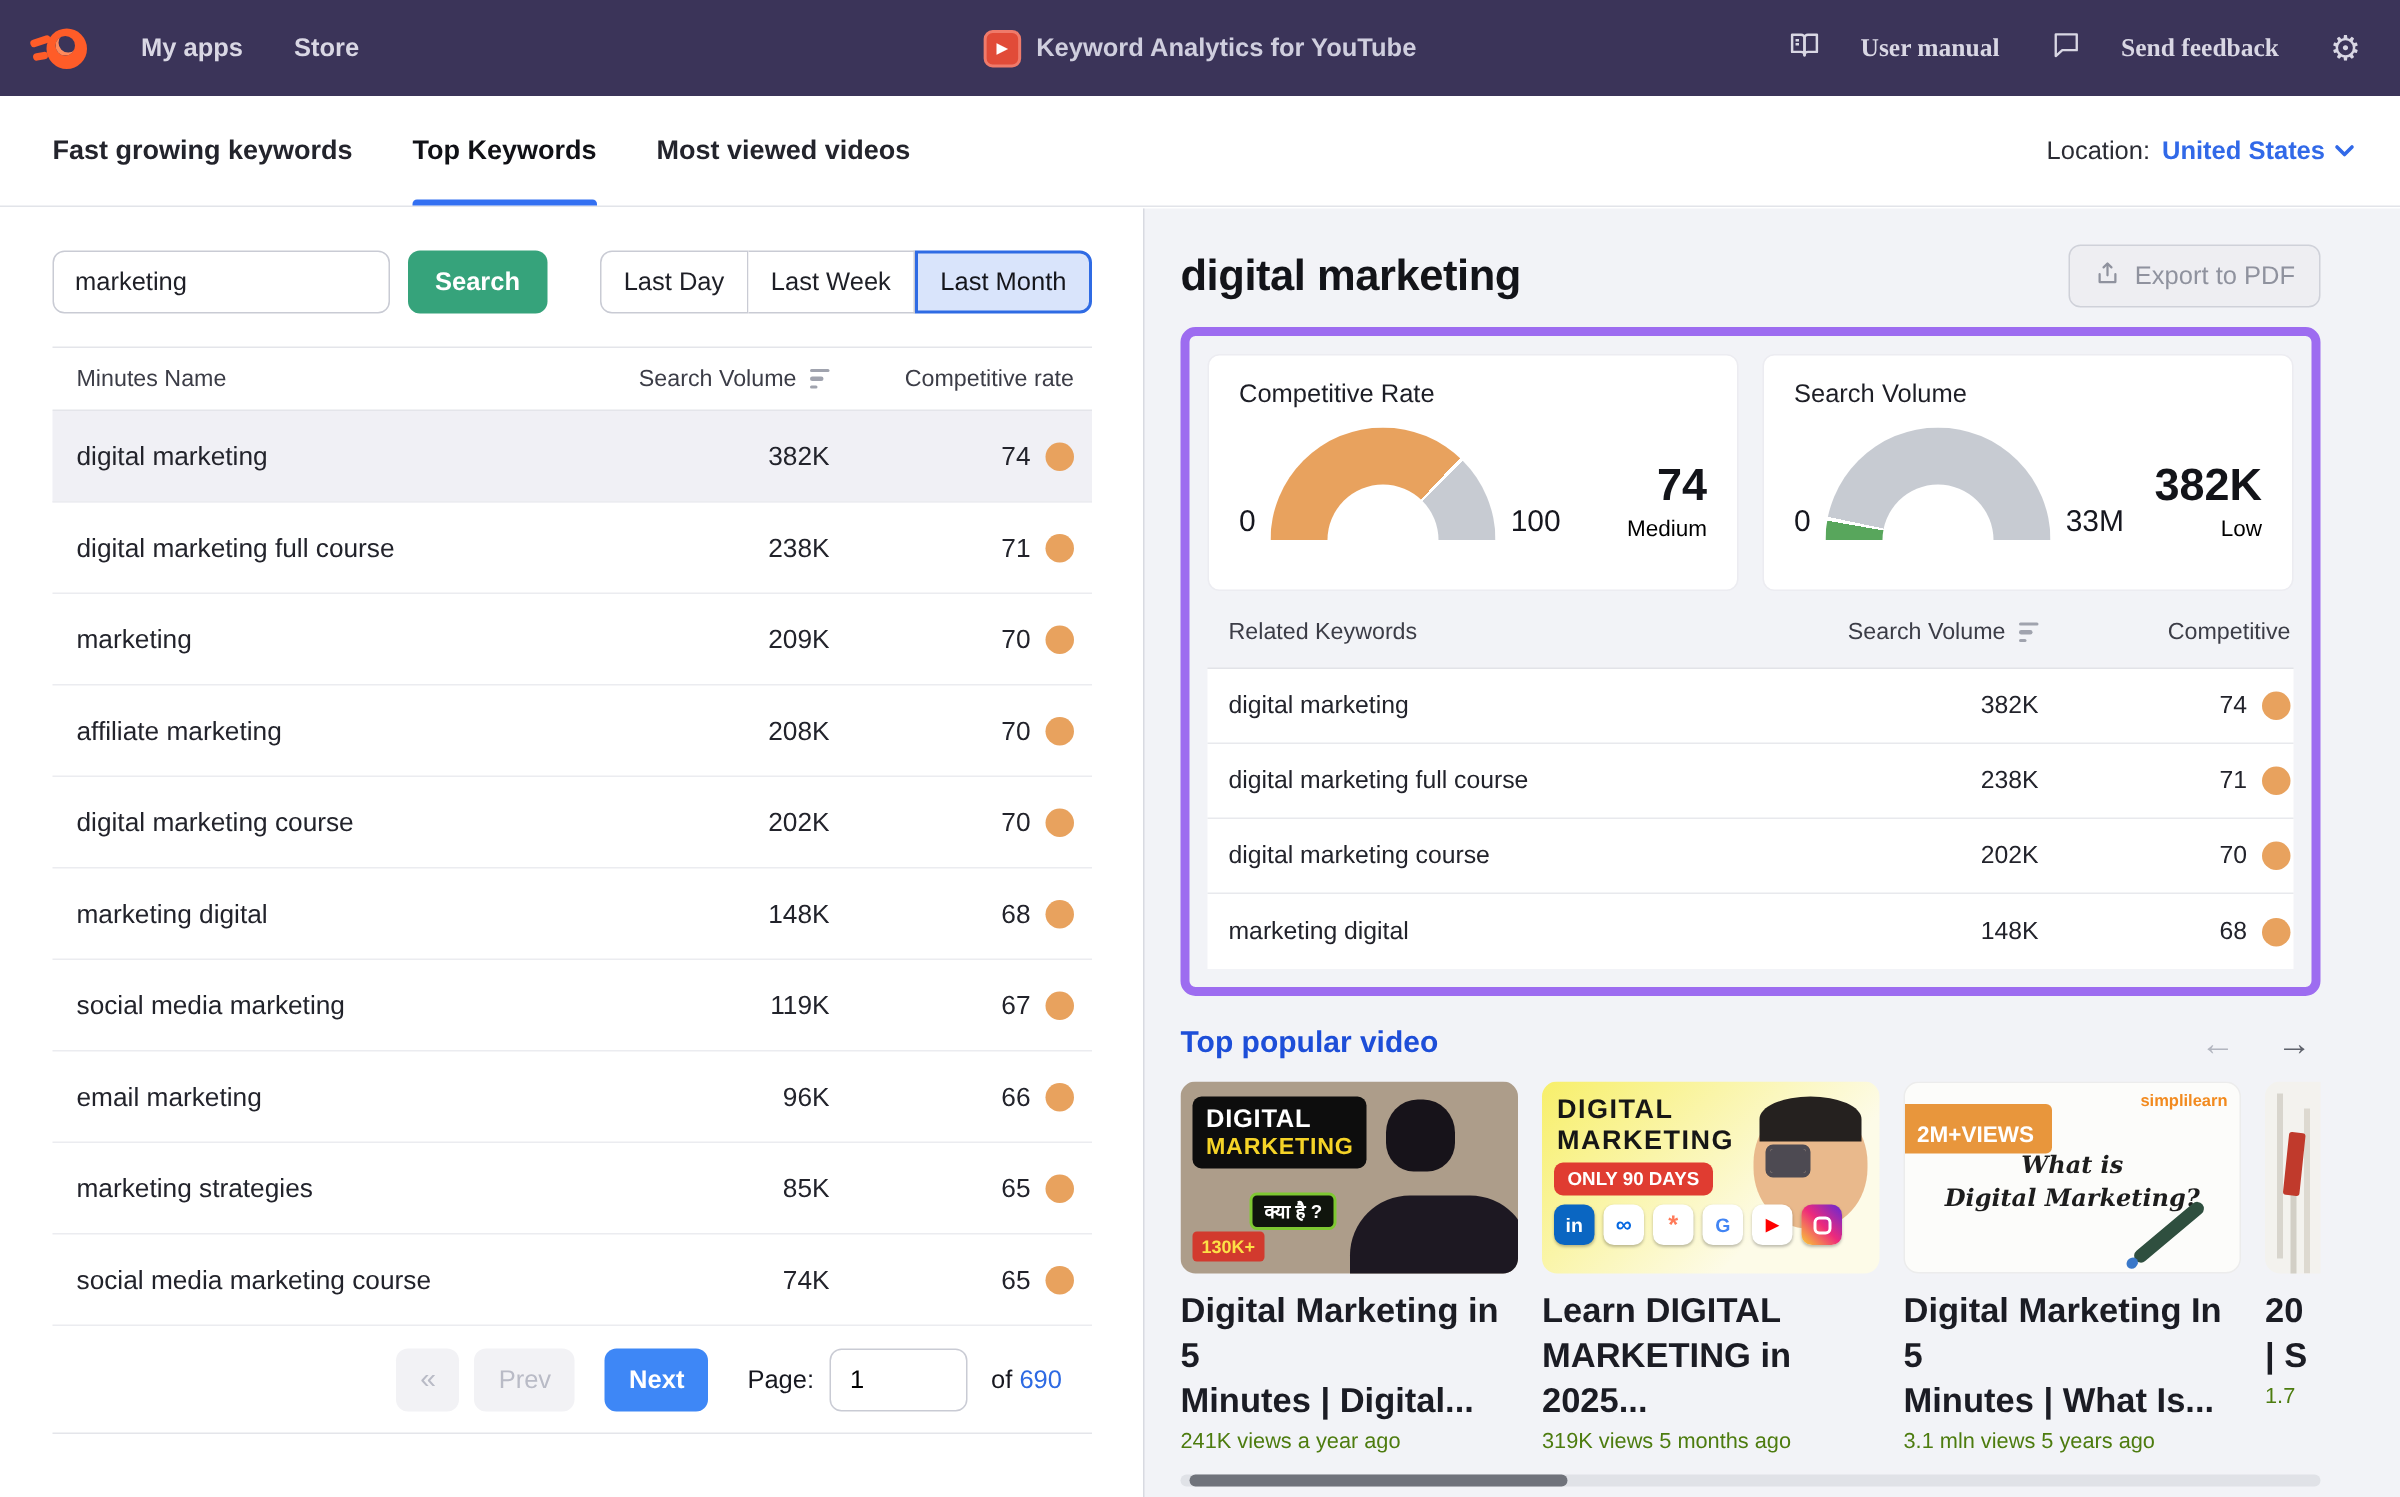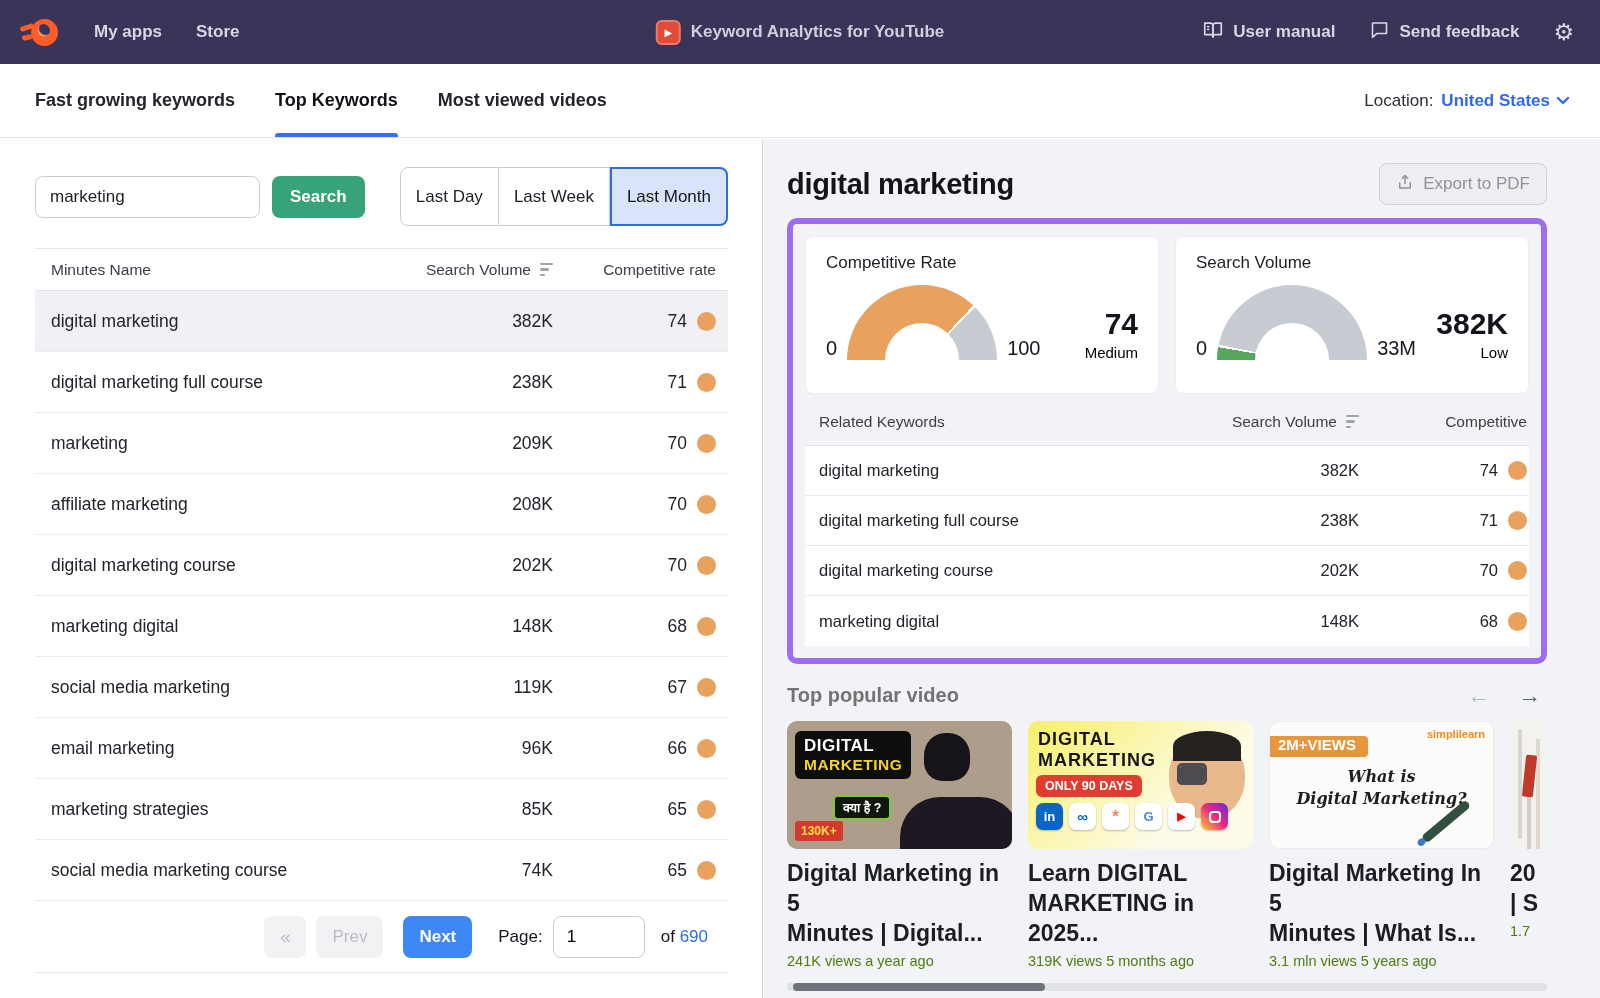--- a/index.html
+++ b/index.html
@@ -19,21 +19,21 @@
   .logo-f1,.logo-f2 { position:absolute; background:#ff5c28; border-radius:3px; height:5px; }
   .logo-f1 { width:14px; left:0; top:10px; transform:rotate(-18deg); }
   .logo-f2 { width:10px; left:2px; top:20px; transform:rotate(-10deg); }
   .top-nav { display:flex; align-items:center; }
   .nav-item { margin-left:34px; font-size:17px; font-weight:700; color:#d9d7e4; cursor:pointer; }
   .topbar-center { position:absolute; left:50%; transform:translateX(-50%); display:flex; align-items:center; gap:10px; }
   .app-icon { width:25px; height:25px; background:#e14b38; border-radius:6px; display:flex; align-items:center;
               justify-content:center; color:#fff; font-size:10px; border:2px solid #ef7a6a; }
   .app-title { font-size:17px; font-weight:700; color:#cfcede; }
   .topbar-right { position:absolute; right:26px; display:flex; align-items:center; gap:34px; }
-  .top-link { display:flex; align-items:center; gap:9px; font-size:17px; font-weight:700; color:#d9d7e4; cursor:pointer; }
+  .top-link { display:flex; align-items:center; gap:26px; font-size:17px; font-weight:700; color:#d9d7e4; cursor:pointer;font-family:Liberation Serif, serif; }
   .gear { font-size:23px; color:#d9d7e4; cursor:pointer; line-height:1; }
 
   
   .tabbar { position:absolute; top:64px; left:0; right:0; height:74px; background:#fff;
             border-bottom:1px solid #e2e4e9; display:flex; align-items:center; }
   .tabs { display:flex; margin-left:35px; gap:40px; height:100%; align-items:center; }
   .tab { position:relative; height:100%; display:flex; align-items:center; font-size:18px; font-weight:600;
          color:#23242c; cursor:pointer; }
   .tab.active { font-weight:700; color:#101116; }
   .tab.active::after { content:''; position:absolute; bottom:0; left:0; right:0; height:4px;
@@ -43,21 +43,21 @@
 
   
   .left-panel { position:absolute; left:0; top:139px; width:761px; bottom:0; background:#fff; }
   .left-inner { margin-left:35px; width:693px; }
   .search-row { display:flex; align-items:center; margin-top:28px; }
   .search-input { width:225px; height:42px; border:1px solid #c9cbd4; border-radius:8px; padding:0 14px;
                   font-size:17px; color:#1e1f26; font-family:inherit; outline:none; }
   .search-btn { height:42px; padding:0 18px; margin-left:12px; background:#36a37b; color:#fff; border:none;
                 border-radius:8px; font-size:17px; font-weight:600; font-family:inherit; cursor:pointer; }
   .segment { margin-left:auto; display:flex; }
-  .seg-btn { height:59px; padding:0 15px; background:#fff; border:1px solid #c9cbd4; border-left-width:0;
+  .seg-btn { height:42px; padding:0 15px; background:#fff; border:1px solid #c9cbd4; border-left-width:0;
              font-size:17px; color:#1e1f26; display:flex; align-items:center; cursor:pointer; font-family:inherit; }
   .seg-btn:first-child { border-radius:8px 0 0 8px; border-left-width:1px; }
   .seg-btn:last-child { border-radius:0 8px 8px 0; }
   .seg-btn.selected { background:#d9e4fb; border:2px solid #2f6be4; color:#14151b; font-weight:500; }
 
   .kw-table { margin-top:22px; border-top:1px solid #e4e5ea; }
   .kw-head { display:flex; height:42px; align-items:center; border-bottom:1px solid #e4e5ea;
              font-size:15.5px; color:#3c3d47; }
   .col-name { flex:1; padding-left:16px; }
   .col-vol { width:170px; display:flex; justify-content:flex-end; align-items:center; }
@@ -111,21 +111,21 @@
   .rel-head { display:flex; height:48px; align-items:center; font-size:15.5px; color:#3c3d47;
               border-bottom:1px solid #e2e3e8; margin-top:4px; }
   .rcol-name { flex:1; padding-left:14px; }
   .rcol-vol { width:200px; display:flex; justify-content:flex-end; align-items:center; }
   .rcol-rate { width:170px; display:flex; justify-content:flex-end; align-items:center; padding-right:2px; }
   .rel-row { display:flex; height:50px; align-items:center; background:#fff; border-bottom:1px solid #e8e9ed;
              font-size:16.5px; color:#22232b; cursor:pointer; }
   .rel-row:last-child { border-bottom:none; }
 
   .videos-head { display:flex; align-items:center; justify-content:space-between; margin-top:18px; }
-  .videos-title { font-size:20px; font-weight:800; color:#737373; }
+  .videos-title { font-size:20px; font-weight:800; color:#1d4ed8; }
   .vid-arrows { display:flex; gap:28px; font-size:23px; padding-right:6px; }
   .arrow-left { color:#b3b6c0; cursor:pointer; } .arrow-right { color:#5f626c; cursor:pointer; }
 
   .video-row { display:flex; gap:16px; margin-top:12px; width:760px; overflow:hidden; }
   .video-card { width:225px; flex:none; cursor:pointer; }
   .thumb { width:225px; height:128px; border-radius:10px; position:relative; overflow:hidden; }
   .vtitle { margin-top:10px; font-size:23px; font-weight:600; color:#1b1c24; line-height:1.3; }
   .vmeta { margin-top:4px; font-size:14.5px; color:#4d7c0f; }
 
   
@@ -157,21 +157,21 @@
   .sq-meta { color:#0668e1; font-size:15px; }
   .sq-hub { color:#ff7a59; font-size:17px; }
   .sq-g { color:#4285f4; }
   .sq-yt { color:#ff0000; font-size:11px; }
   .sq-ig { background:linear-gradient(45deg,#f9ce34,#ee2a7b,#6228d7); }
   .sq-ig i { display:block; width:12px; height:12px; border:2.5px solid #fff; border-radius:4px; }
 
   
   .t3 { background:#fcfcfa; border:1px solid #ececec; }
   .t3-views { position:absolute; left:0; top:14px; background:#e8963c; color:#fff; font-weight:800; font-size:15px;
-              padding:0 12px 4px 8px; border-radius:0 4px 4px 0; }
+              padding:12px 12px 4px 8px; border-radius:0 4px 4px 0; }
   .t3-brand { position:absolute; right:8px; top:6px; font-size:11px; font-weight:700; color:#f28a1e; }
   .t3-cap { position:absolute; left:0; right:0; top:44px; text-align:center; font-family:"DejaVu Serif", serif;
             font-style:italic; font-weight:700; font-size:16px; color:#1d1d1d; line-height:1.35; }
   .t3-pen { position:absolute; right:18px; bottom:22px; width:58px; height:9px; background:#2f4f3f; border-radius:5px;
             transform:rotate(-40deg); }
   .t3-pen::before { content:''; position:absolute; left:-7px; top:1px; width:8px; height:7px; background:#3a78c9; border-radius:50%; }
 
   
   .t4 { background:#f3f2ee; }
   .t4-mark { position:absolute; left:14px; top:34px; width:11px; height:42px; background:#c03a2c; transform:rotate(6deg); border-radius:2px; }

